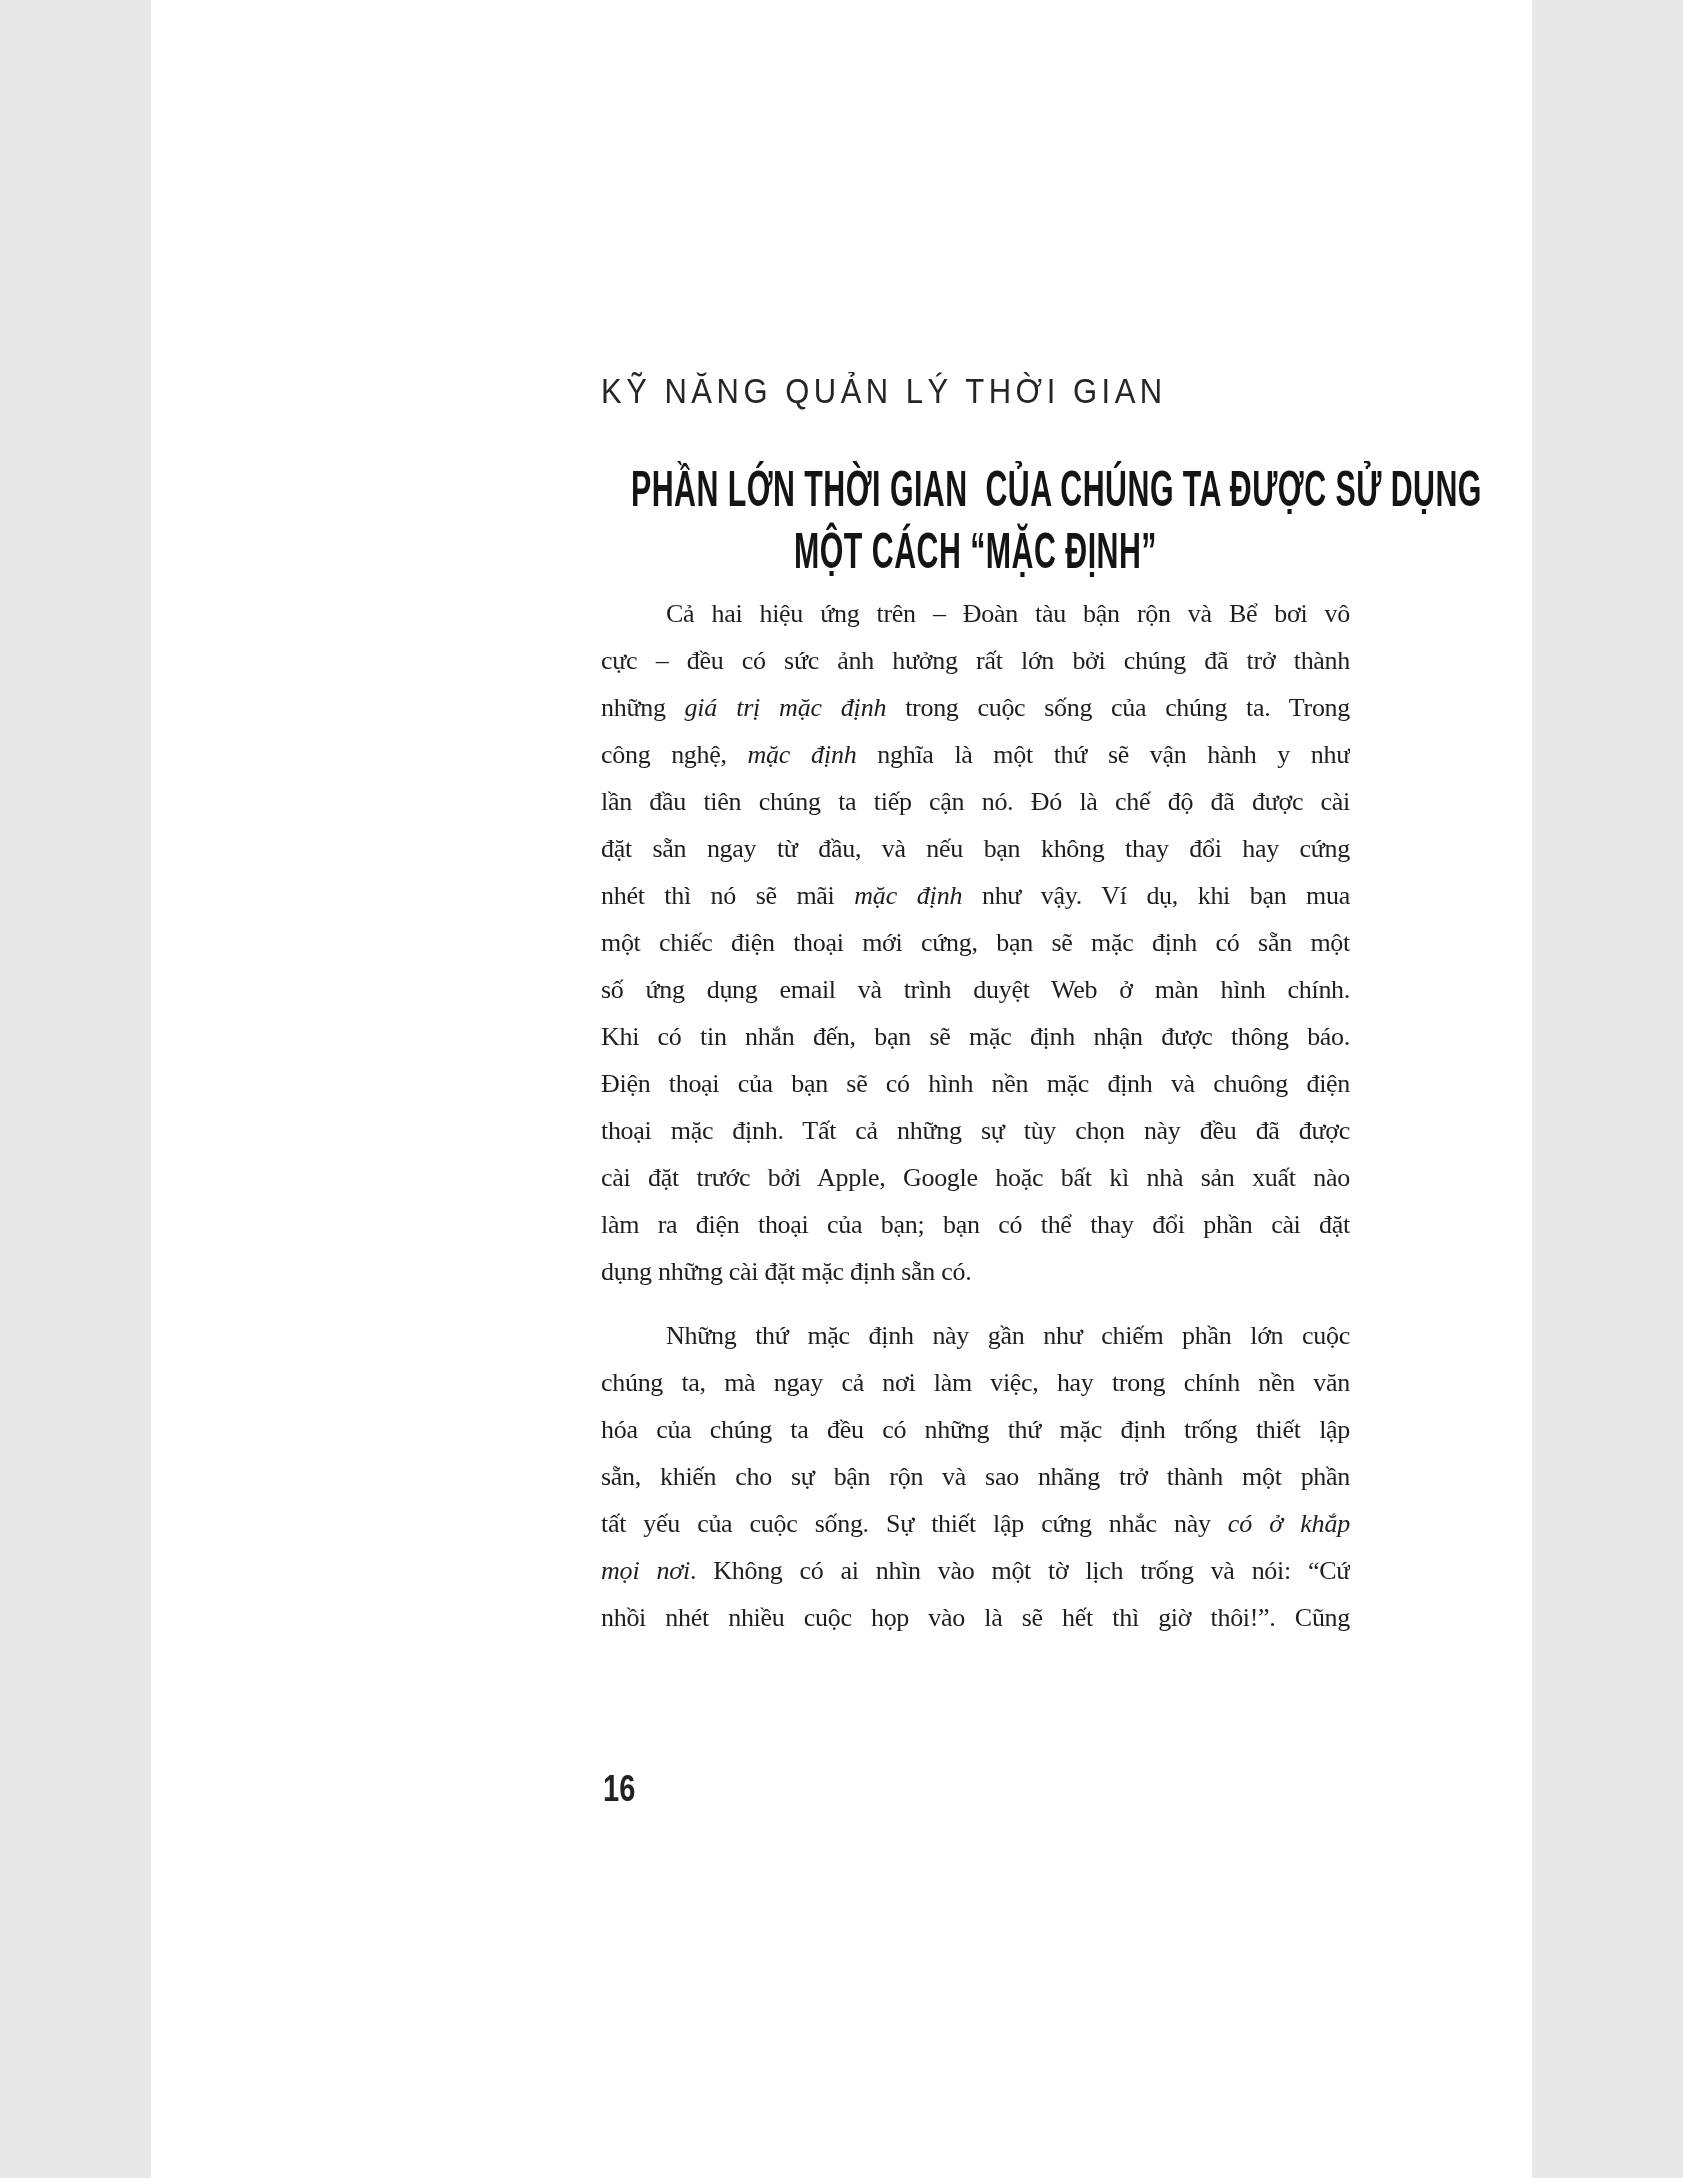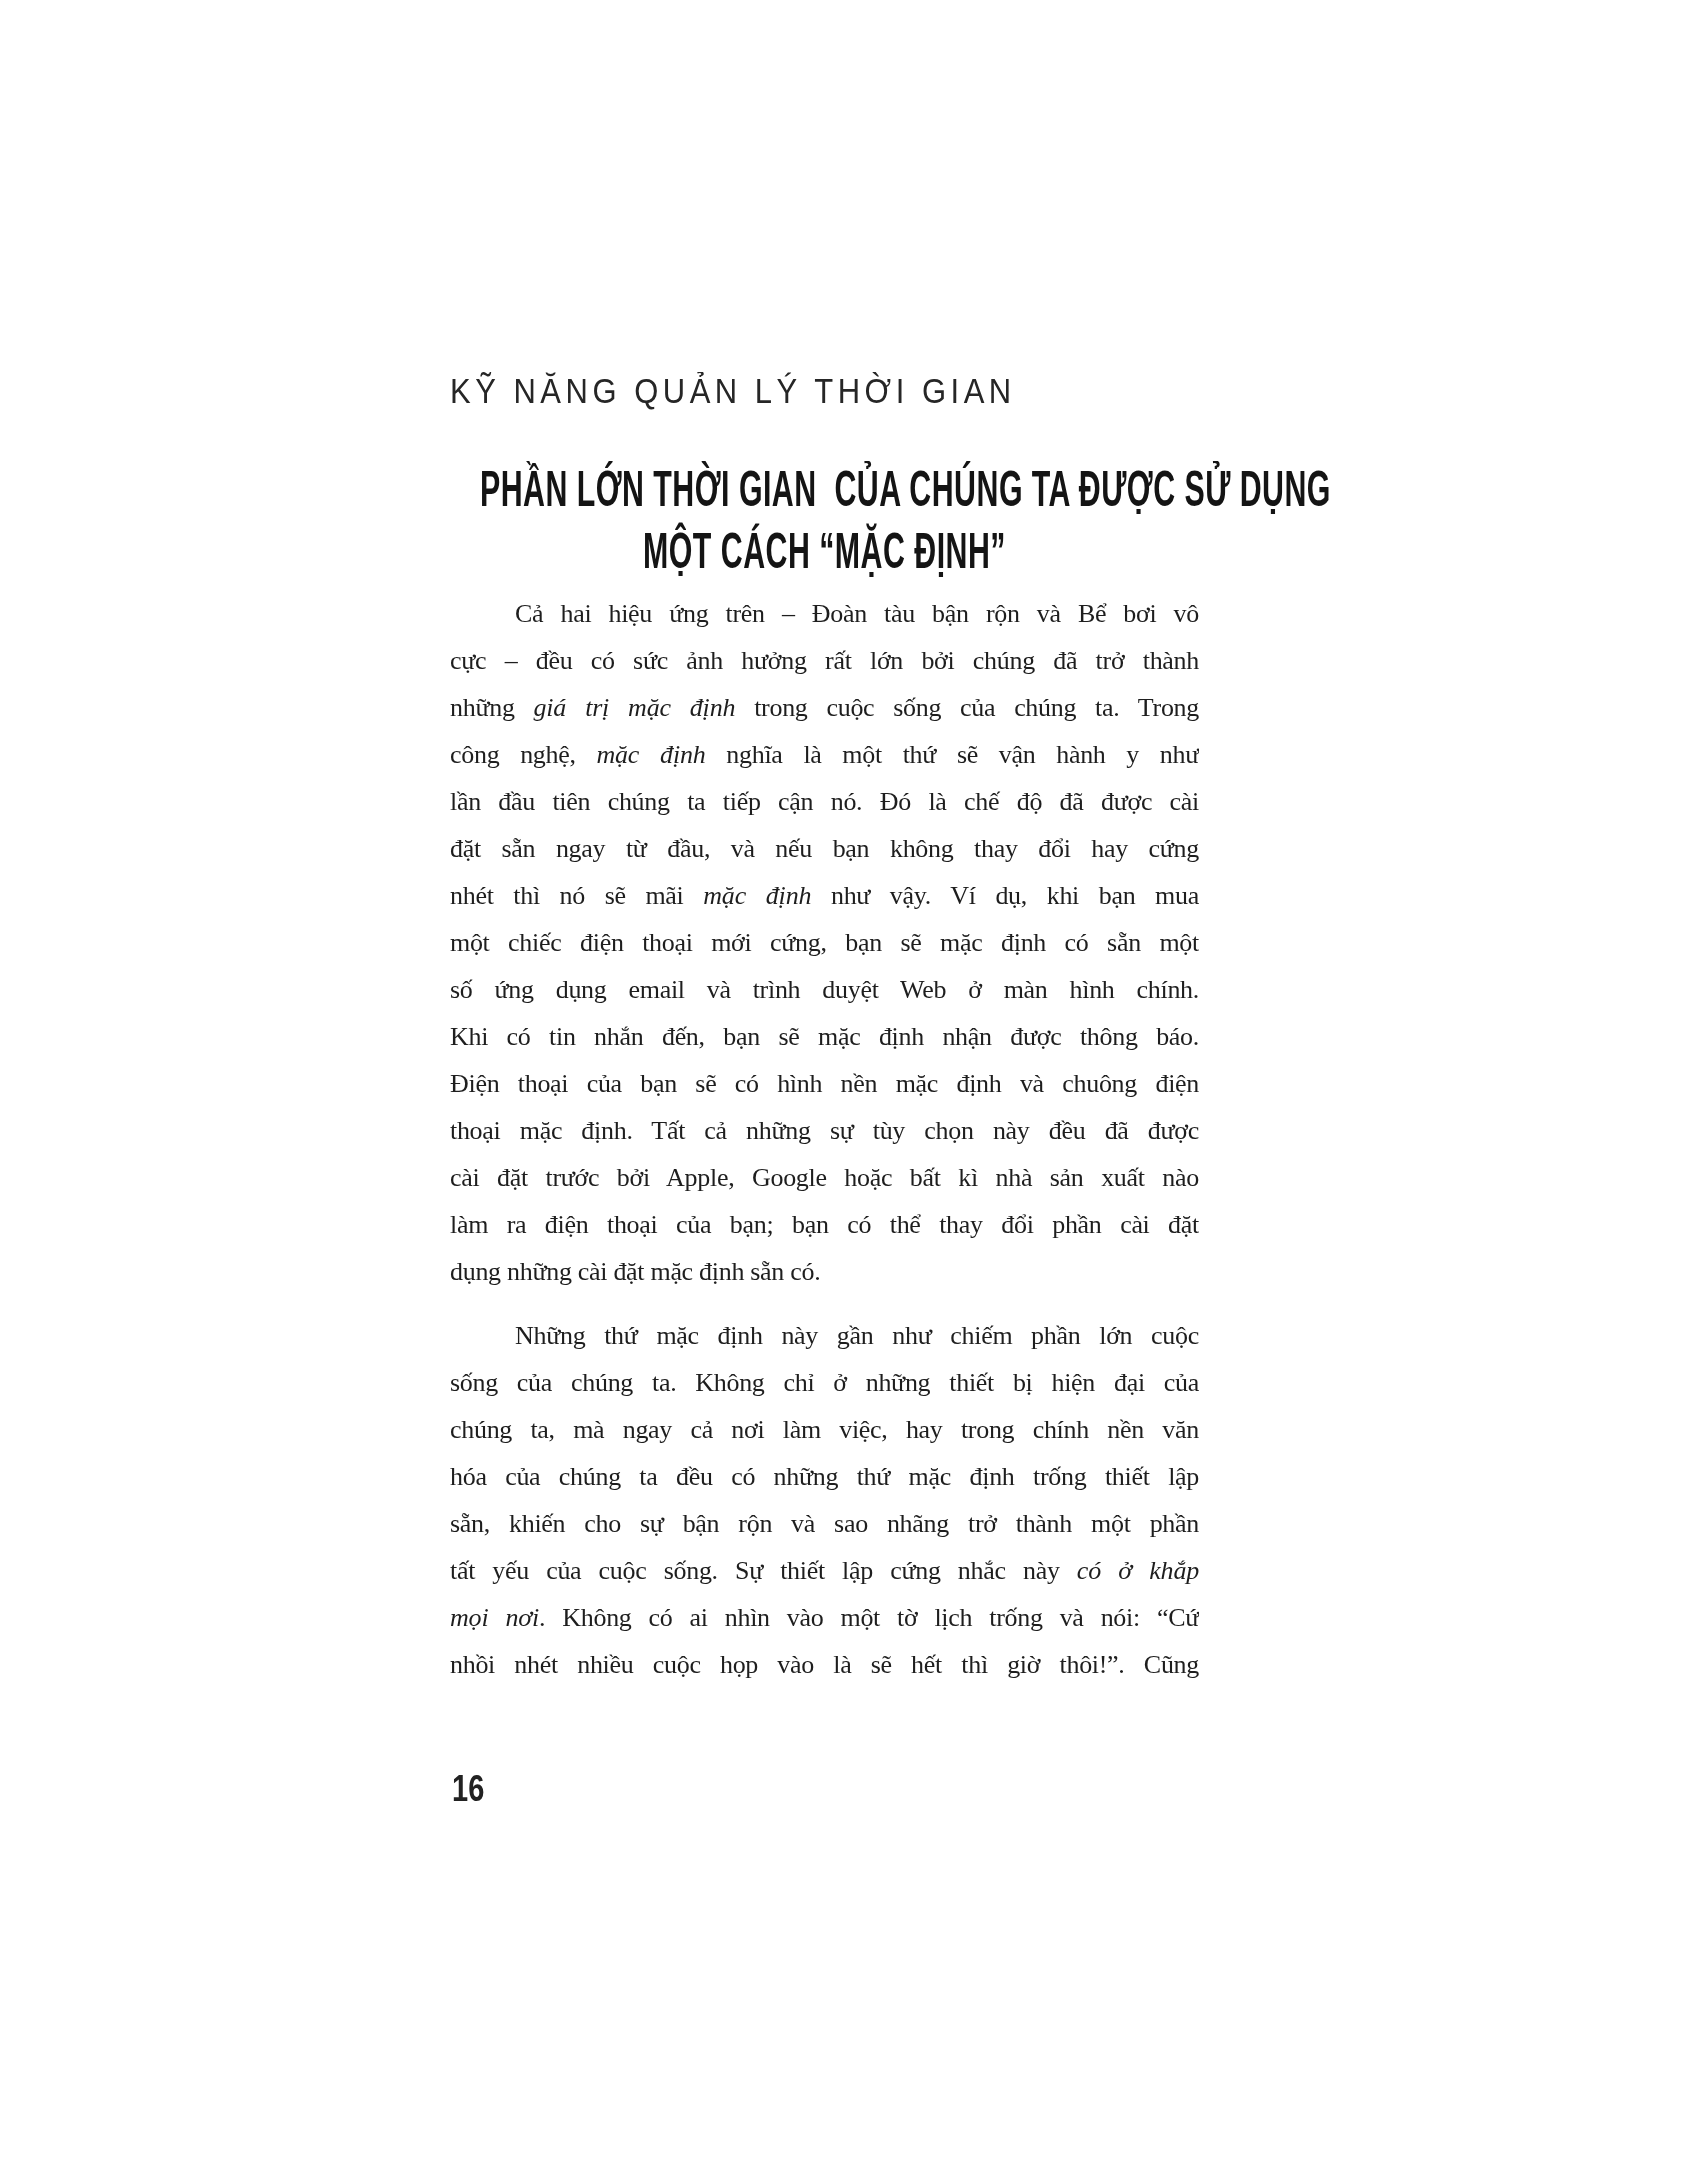--- a/index.html
+++ b/index.html
@@ -3,21 +3,21 @@
 <meta charset="utf-8">
 <title>Book Page</title>
 <style>
   html, body {
     margin: 0;
     padding: 0;
     background: #e8e8e8;
   }
   .page {
     position: relative;
-    width: 1683px;
+    width: 1381px;
     height: 2178px;
     background: #ffffff;
     margin: 0 auto;
     overflow: hidden;
   }
 
   
   .running-head {
     position: absolute;
     top: 372px;
@@ -123,21 +123,20 @@
         <div class="bline"><span>số ứng dụng email và trình duyệt Web ở màn hình chính.</span></div>
         <div class="bline"><span>Khi có tin nhắn đến, bạn sẽ mặc định nhận được thông báo.</span></div>
         <div class="bline"><span>Điện thoại của bạn sẽ có hình nền mặc định và chuông điện</span></div>
         <div class="bline"><span>thoại mặc định. Tất cả những sự tùy chọn này đều đã được</span></div>
         <div class="bline"><span>cài đặt trước bởi Apple, Google hoặc bất kì nhà sản xuất nào</span></div>
         <div class="bline"><span>làm ra điện thoại của bạn; bạn có thể thay đổi phần cài đặt</span></div>
         <div class="bline lastline"><span>dụng những cài đặt mặc định sẵn có.</span></div>
       </div>
       <div class="paragraph">
         <div class="bline indent"><span>Những thứ mặc định này gần như chiếm phần lớn cuộc</span></div>
-        <div class="bline"><span>sống của chúng ta. Không chỉ ở những thiết bị hiện đại của</span></div>
         <div class="bline"><span>chúng ta, mà ngay cả nơi làm việc, hay trong chính nền văn</span></div>
         <div class="bline"><span>hóa của chúng ta đều có những thứ mặc định trống thiết lập</span></div>
         <div class="bline"><span>sẵn, khiến cho sự bận rộn và sao nhãng trở thành một phần</span></div>
         <div class="bline"><span>tất yếu của cuộc sống. Sự thiết lập cứng nhắc này </span><em>có ở khắp</em></div>
         <div class="bline"><em>mọi nơi</em><span>. Không có ai nhìn vào một tờ lịch trống và nói: “Cứ</span></div>
         <div class="bline"><span>nhồi nhét nhiều cuộc họp vào là sẽ hết thì giờ thôi!”. Cũng</span></div>
       </div>
     </div>
 
   <div class="page-number">16</div>

